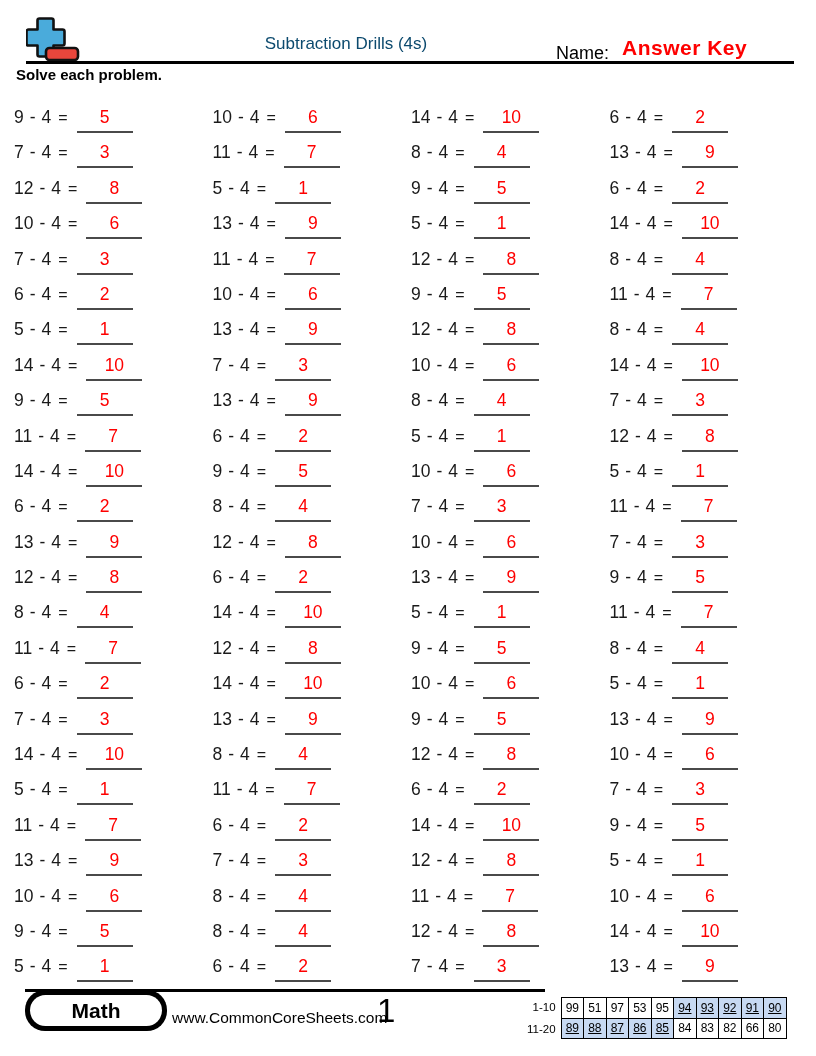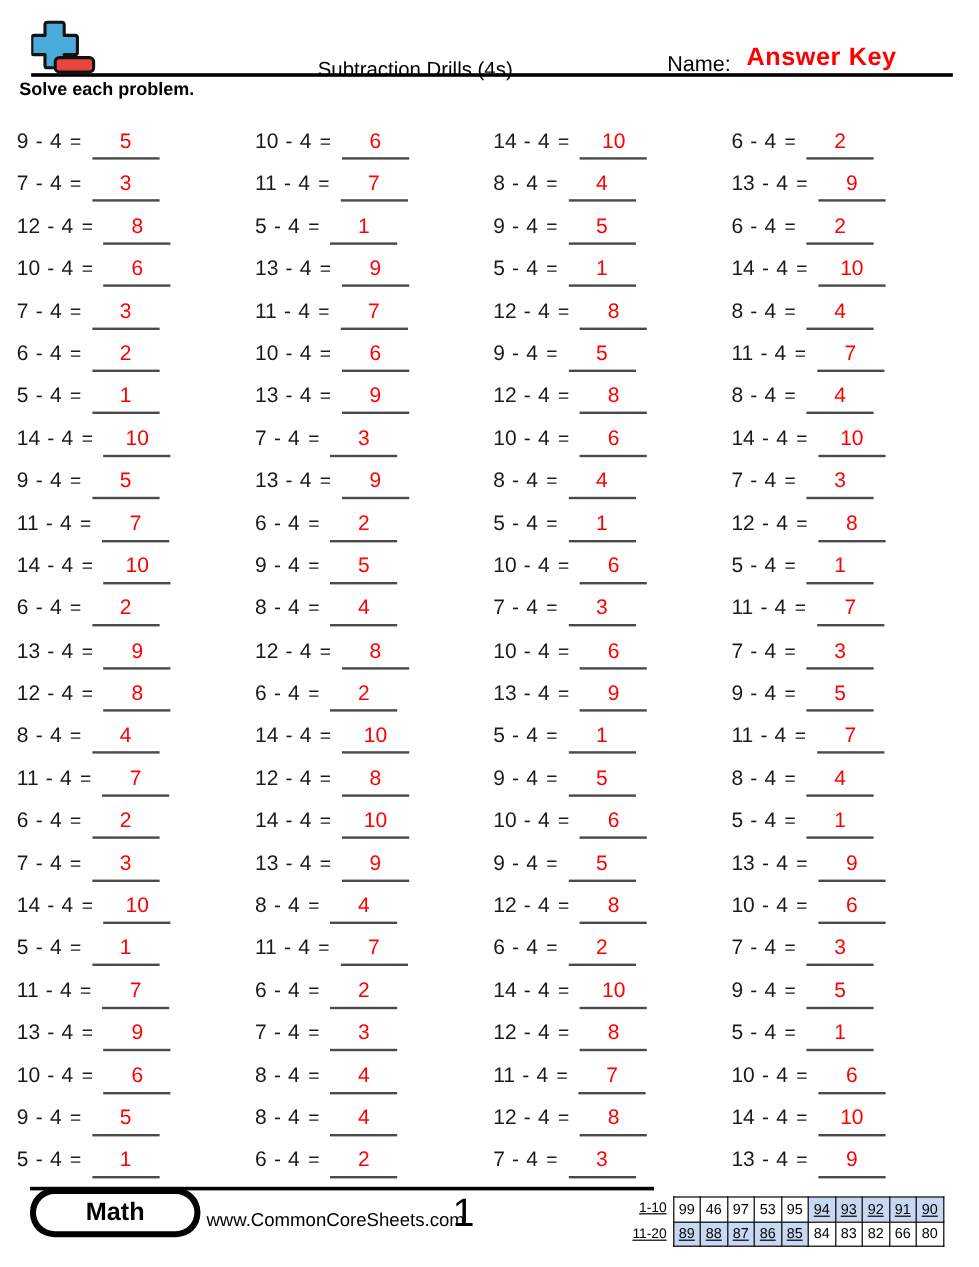--- a/index.html
+++ b/index.html
@@ -11,21 +11,21 @@
     --line-gray:#4a4a4a;
   }
   *{box-sizing:border-box;}
   html,body{margin:0;padding:0;background:#fff;}
   body{width:816px;height:1056px;font-family:"Liberation Sans",sans-serif;color:var(--ink);}
   .page{position:relative;width:816px;height:1056px;overflow:hidden;background:#fff;}
 
   
   .logo{position:absolute;left:26px;top:16px;}
   .header-line{position:absolute;left:26px;top:61px;width:768px;border-top:3px solid #000;}
-  .title{position:absolute;left:0;top:48px;width:692px;text-align:center;font-size:17px;color:#000000;}
+  .title{position:absolute;left:0;top:34px;width:692px;text-align:center;font-size:17px;color:#0c4a6e;}
   .name-label{position:absolute;left:556px;top:43px;font-size:18px;color:#000;}
   .name-value{position:absolute;left:622px;top:36px;font-size:21px;font-weight:bold;color:var(--answer-red);letter-spacing:.5px;}
   .instructions{position:absolute;left:16px;top:66px;font-size:15px;font-weight:bold;color:#000;}
 
   
   .problems-grid{
     position:absolute;left:14px;top:98px;width:788px;height:886px;
     display:grid;grid-template-columns:repeat(4,1fr);column-gap:6px;
   }
   .problem-column{display:grid;grid-auto-rows:35.4px;}
@@ -46,21 +46,21 @@
   .math-badge{position:absolute;left:25px;top:990px;width:142px;height:41px;background:#000;border-radius:20px;}
   .math-badge-inner{
     position:absolute;left:5px;top:5px;right:5px;bottom:5px;background:#fff;border-radius:16px;
     display:flex;align-items:center;justify-content:center;font-size:21px;font-weight:bold;color:#000;
   }
   .website{position:absolute;left:172px;top:1009px;font-size:15.5px;color:#000;}
   .page-number{position:absolute;left:377px;top:992px;font-size:33px;font-weight:400;color:#000;}
 
   .score-area{position:absolute;left:527px;top:997px;display:flex;}
   .score-labels{display:flex;flex-direction:column;justify-content:space-between;padding-right:5px;}
-  .score-label{height:20.5px;display:flex;align-items:center;justify-content:flex-end;font-size:11.5px;color:#000;text-decoration:underline;}
+  .score-label{height:20.5px;display:flex;align-items:center;justify-content:flex-end;font-size:11.5px;color:#000;}
   table.score-table{border-collapse:collapse;}
   table.score-table td{
     width:22.5px;height:20.5px;border:1.5px solid #000;text-align:center;
     font-size:12px;color:#000;padding:0;
   }
   table.score-table td.hl{background:var(--hl-blue);text-decoration:underline;}
 </style>
 </head>
 <body>
 
@@ -894,21 +894,21 @@
 
   <div class="score-area">
     <div class="score-labels">
         <div class="score-label">1-10</div>
         <div class="score-label">11-20</div>
       </div>
     <table class="score-table">
       <tbody>
           <tr>
             <td>99</td>
-            <td>46</td>
+            <td>51</td>
             <td>97</td>
             <td>53</td>
             <td>95</td>
             <td class="hl">94</td>
             <td class="hl">93</td>
             <td class="hl">92</td>
             <td class="hl">91</td>
             <td class="hl">90</td>
           </tr>
           <tr>

